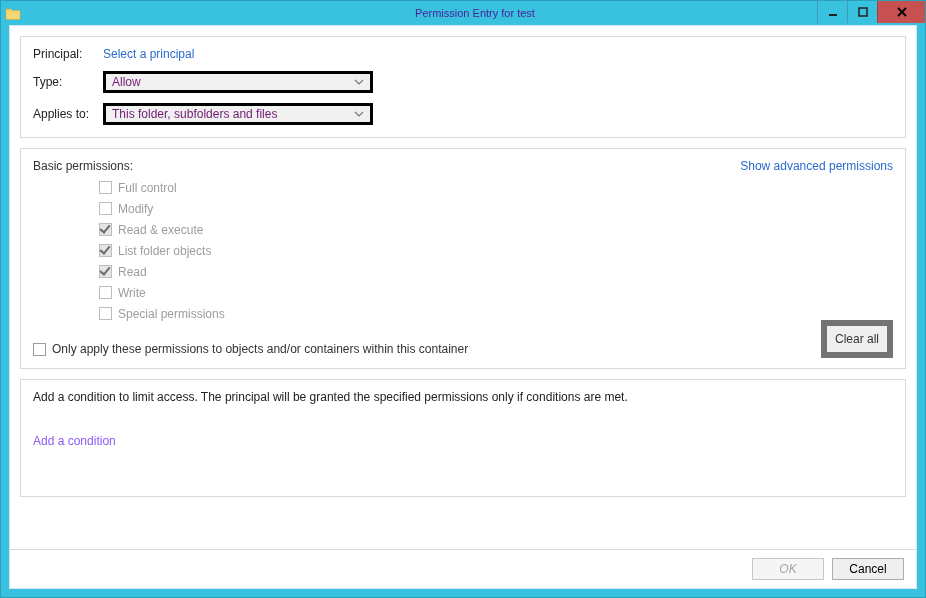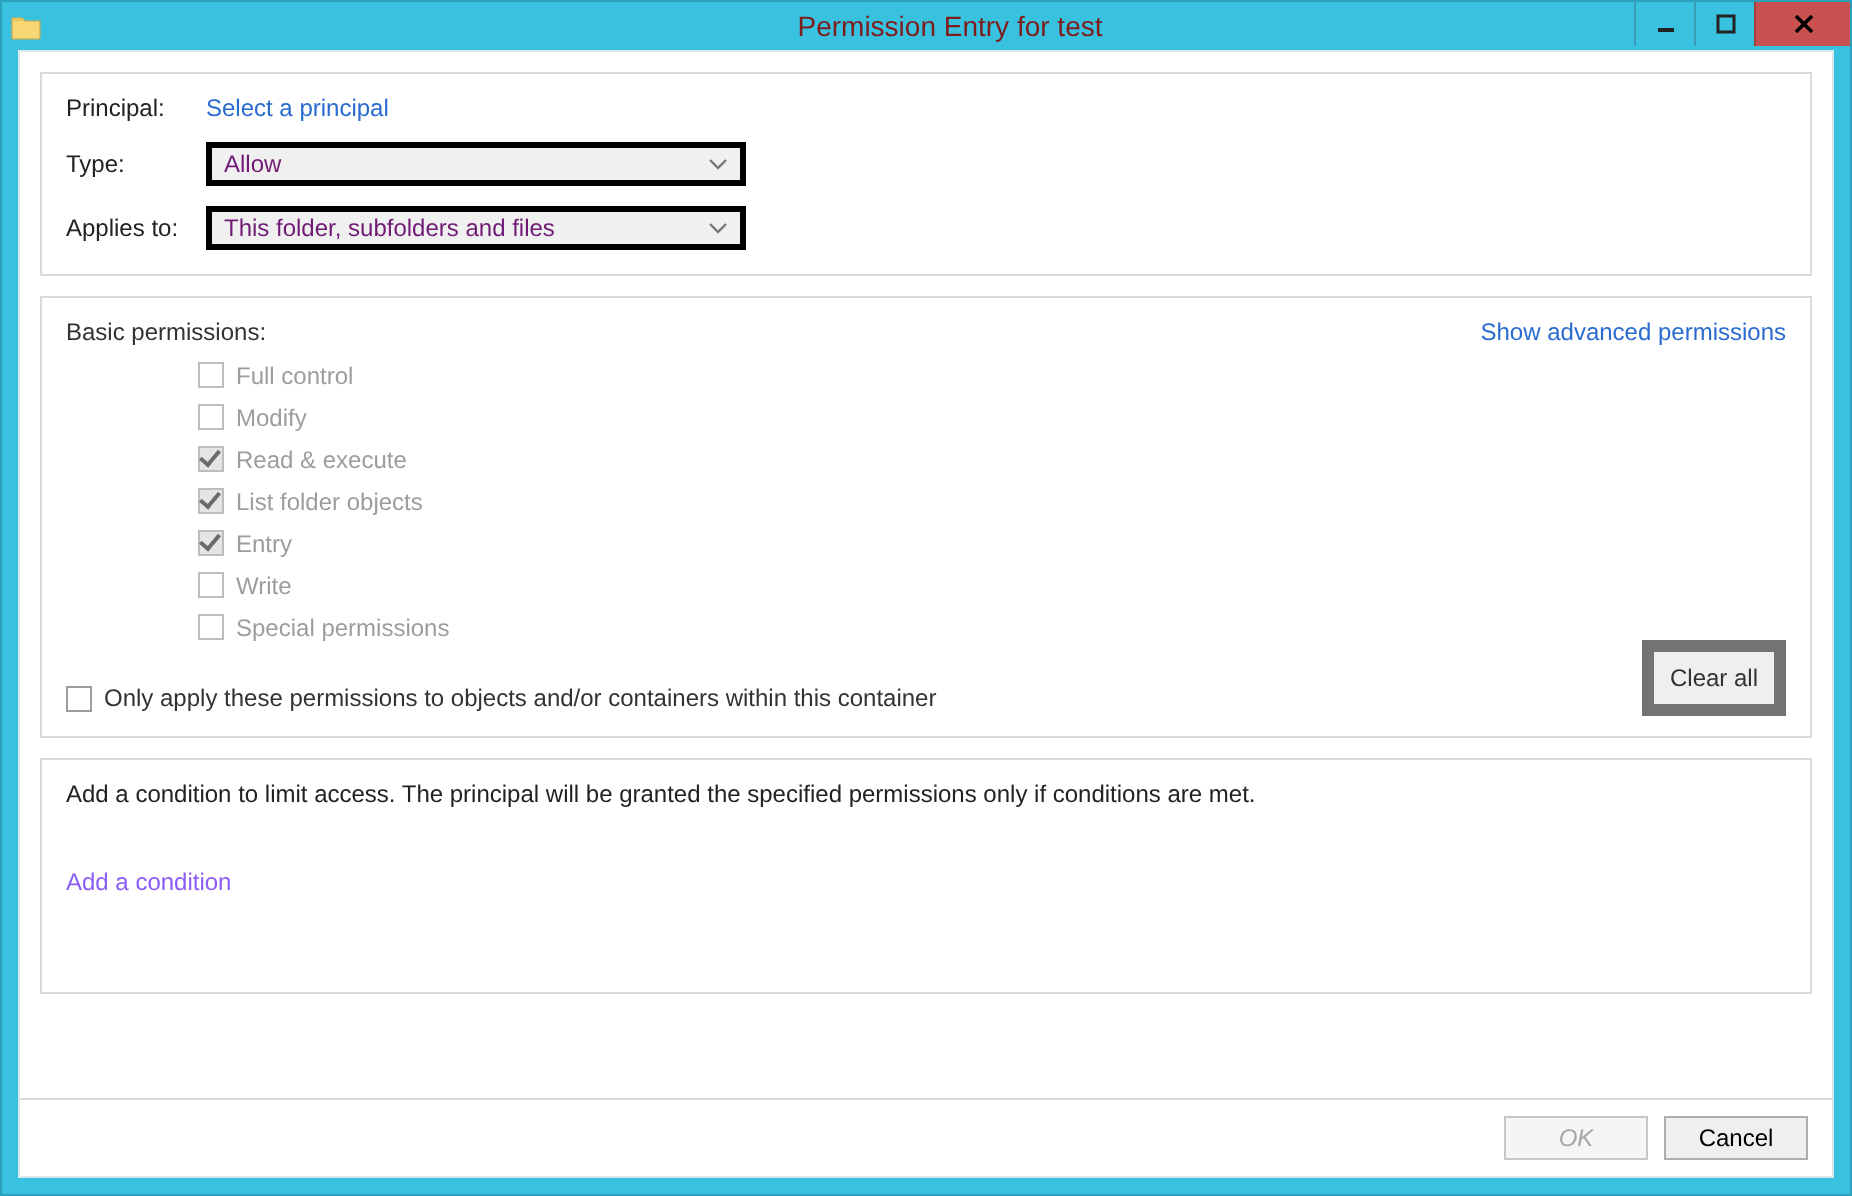--- a/index.html
+++ b/index.html
@@ -11,21 +11,21 @@
     border: 1px solid #2aa0bb;
   }
   .titlebar {
     height: 24px; display: flex; align-items: stretch;
     background: #38c2e0; position: relative;
   }
   .titlebar .folder-icon {
     width: 24px; display: flex; align-items: center; justify-content: center;
   }
   .titlebar .title {
-    flex: 1; text-align: center; font-size: 14px; color: #7f1d1d;
+    flex: 1; text-align: center; font-size: 11px; color: #4c1d95;
     line-height: 24px; padding-right: 0;
   }
   .winbtns { display: flex; height: 22px; position: absolute; right: 0; top: 0; }
   .winbtn {
     width: 30px; height: 22px;
     display: flex; align-items: center; justify-content: center;
     border-left: 1px solid #3a9cb6;
     background: #38c2e0;
     cursor: pointer;
   }
@@ -183,21 +183,21 @@
             <div class="perm-item disabled">
               <span class="cb checked disabled"></span>
               <span>Read &amp; execute</span>
             </div>
             <div class="perm-item disabled">
               <span class="cb checked disabled"></span>
               <span>List folder objects</span>
             </div>
             <div class="perm-item disabled">
               <span class="cb checked disabled"></span>
-              <span>Entry</span>
+              <span>Read</span>
             </div>
             <div class="perm-item disabled">
               <span class="cb disabled"></span>
               <span>Write</span>
             </div>
             <div class="perm-item disabled">
               <span class="cb disabled"></span>
               <span>Special permissions</span>
             </div>
           </div>

